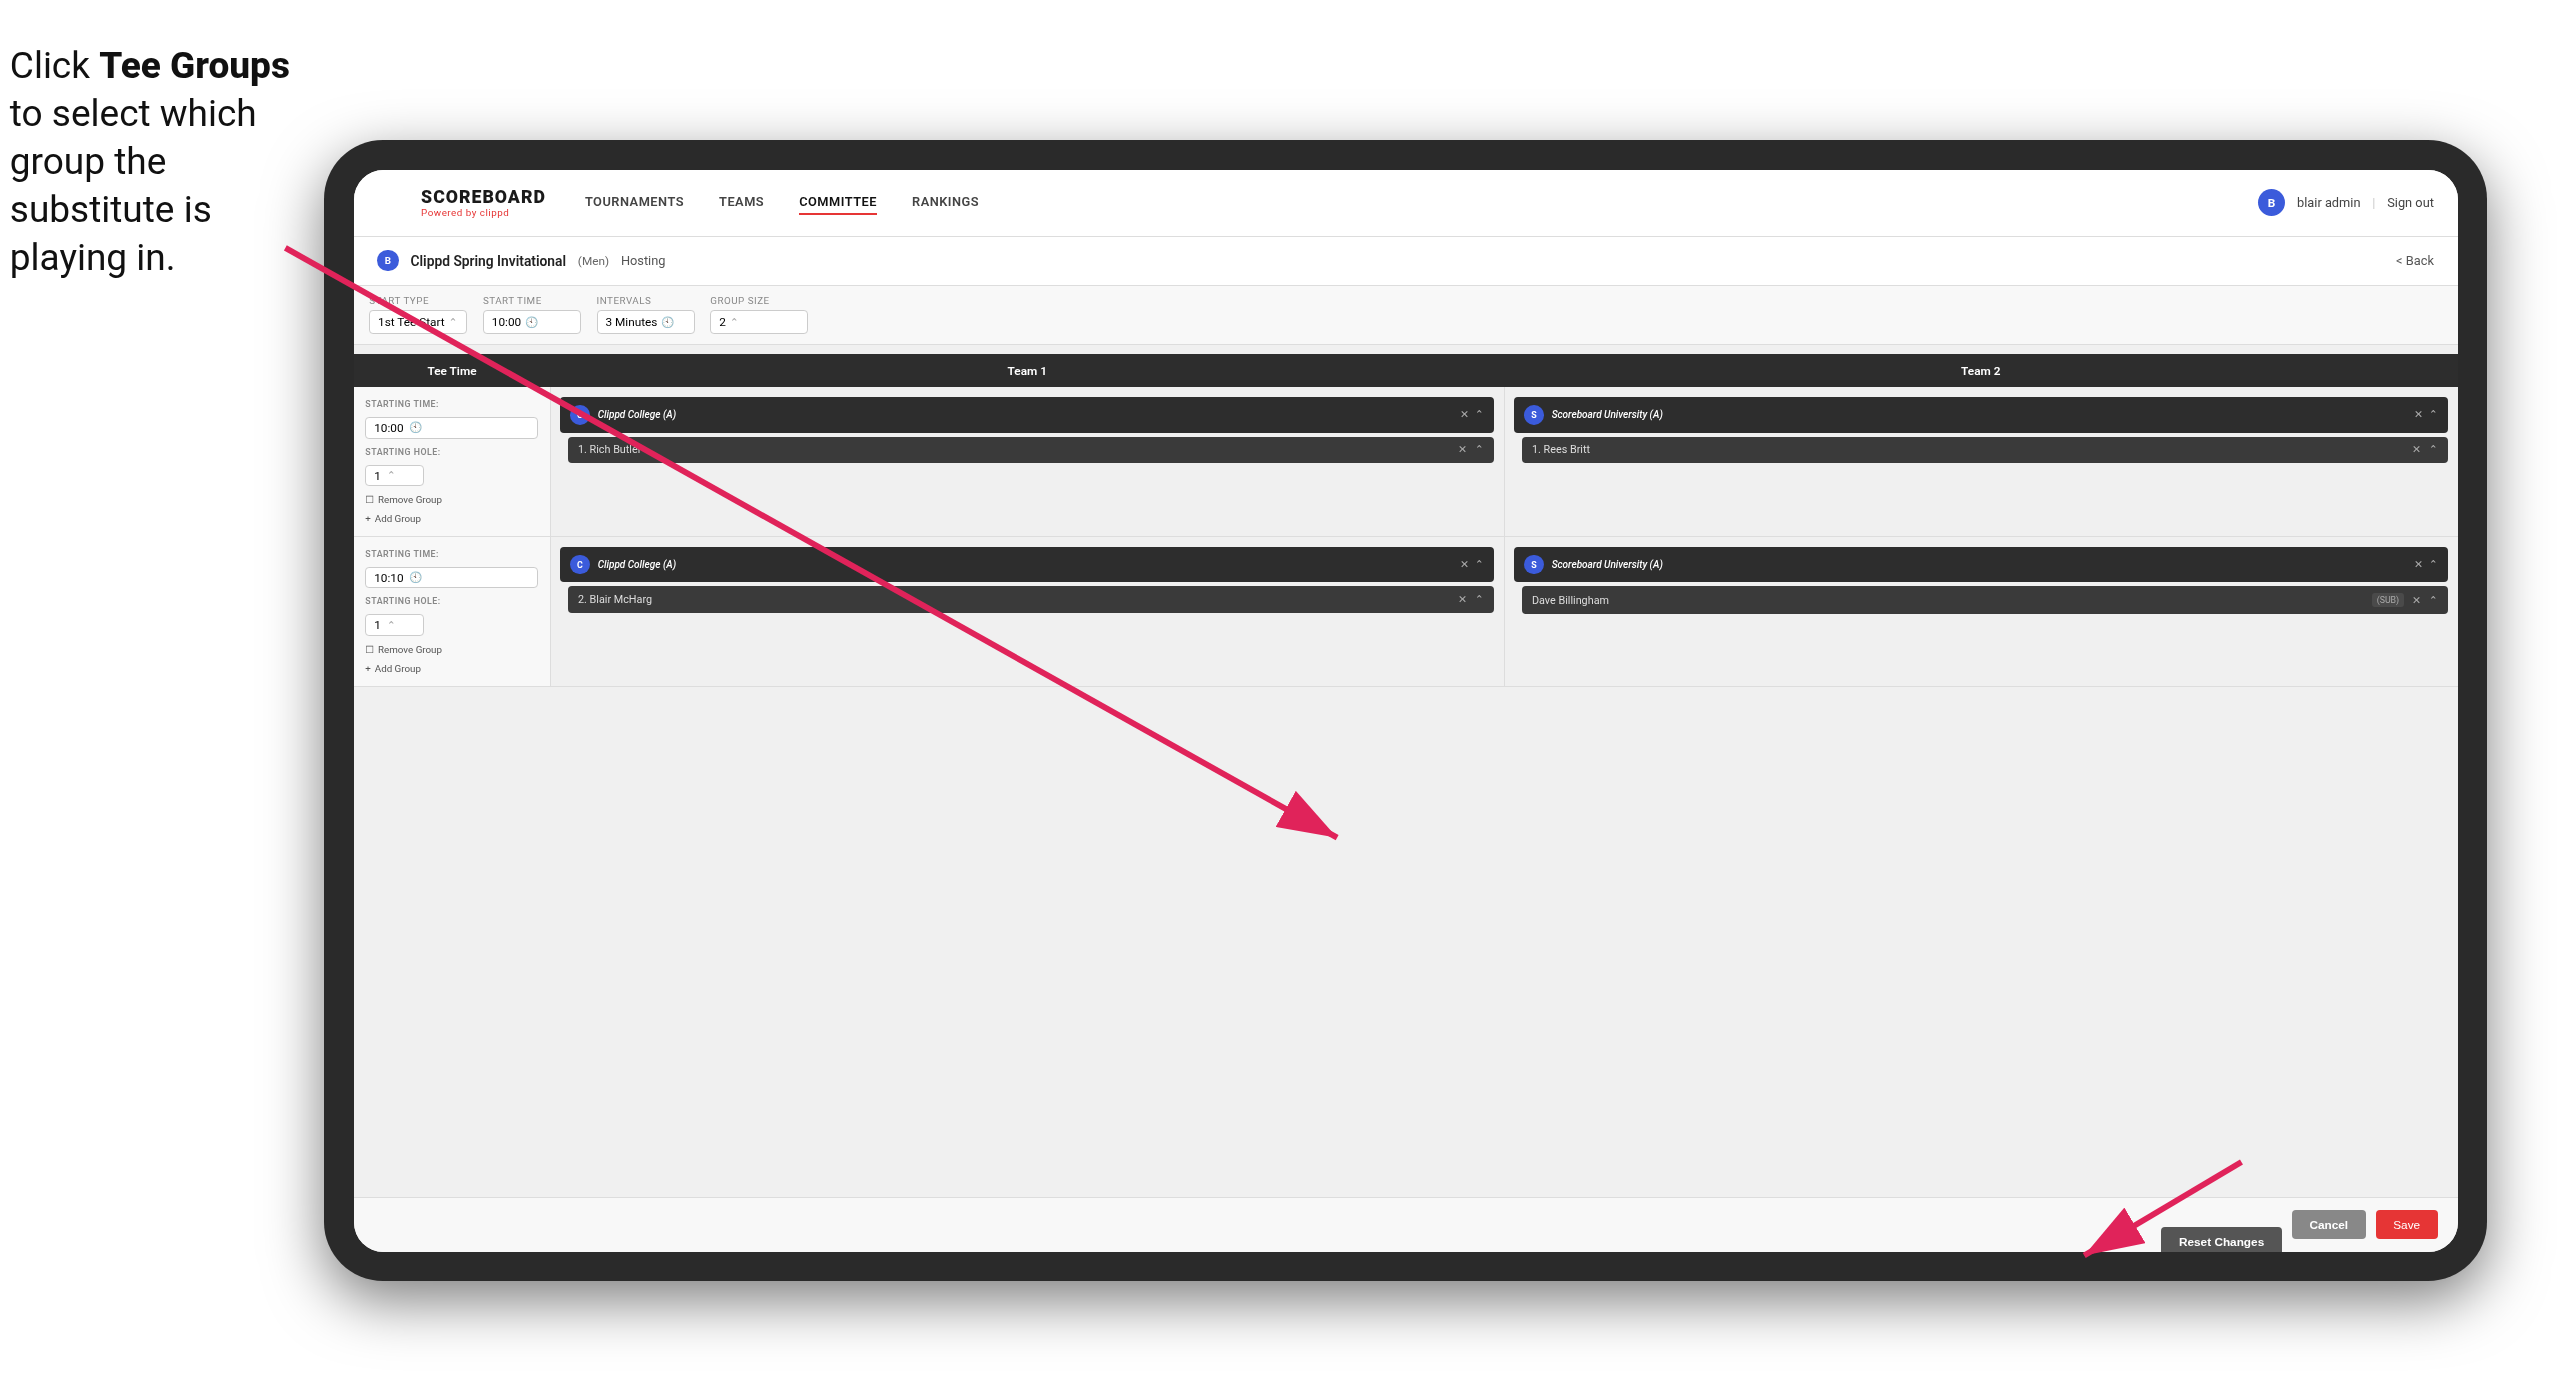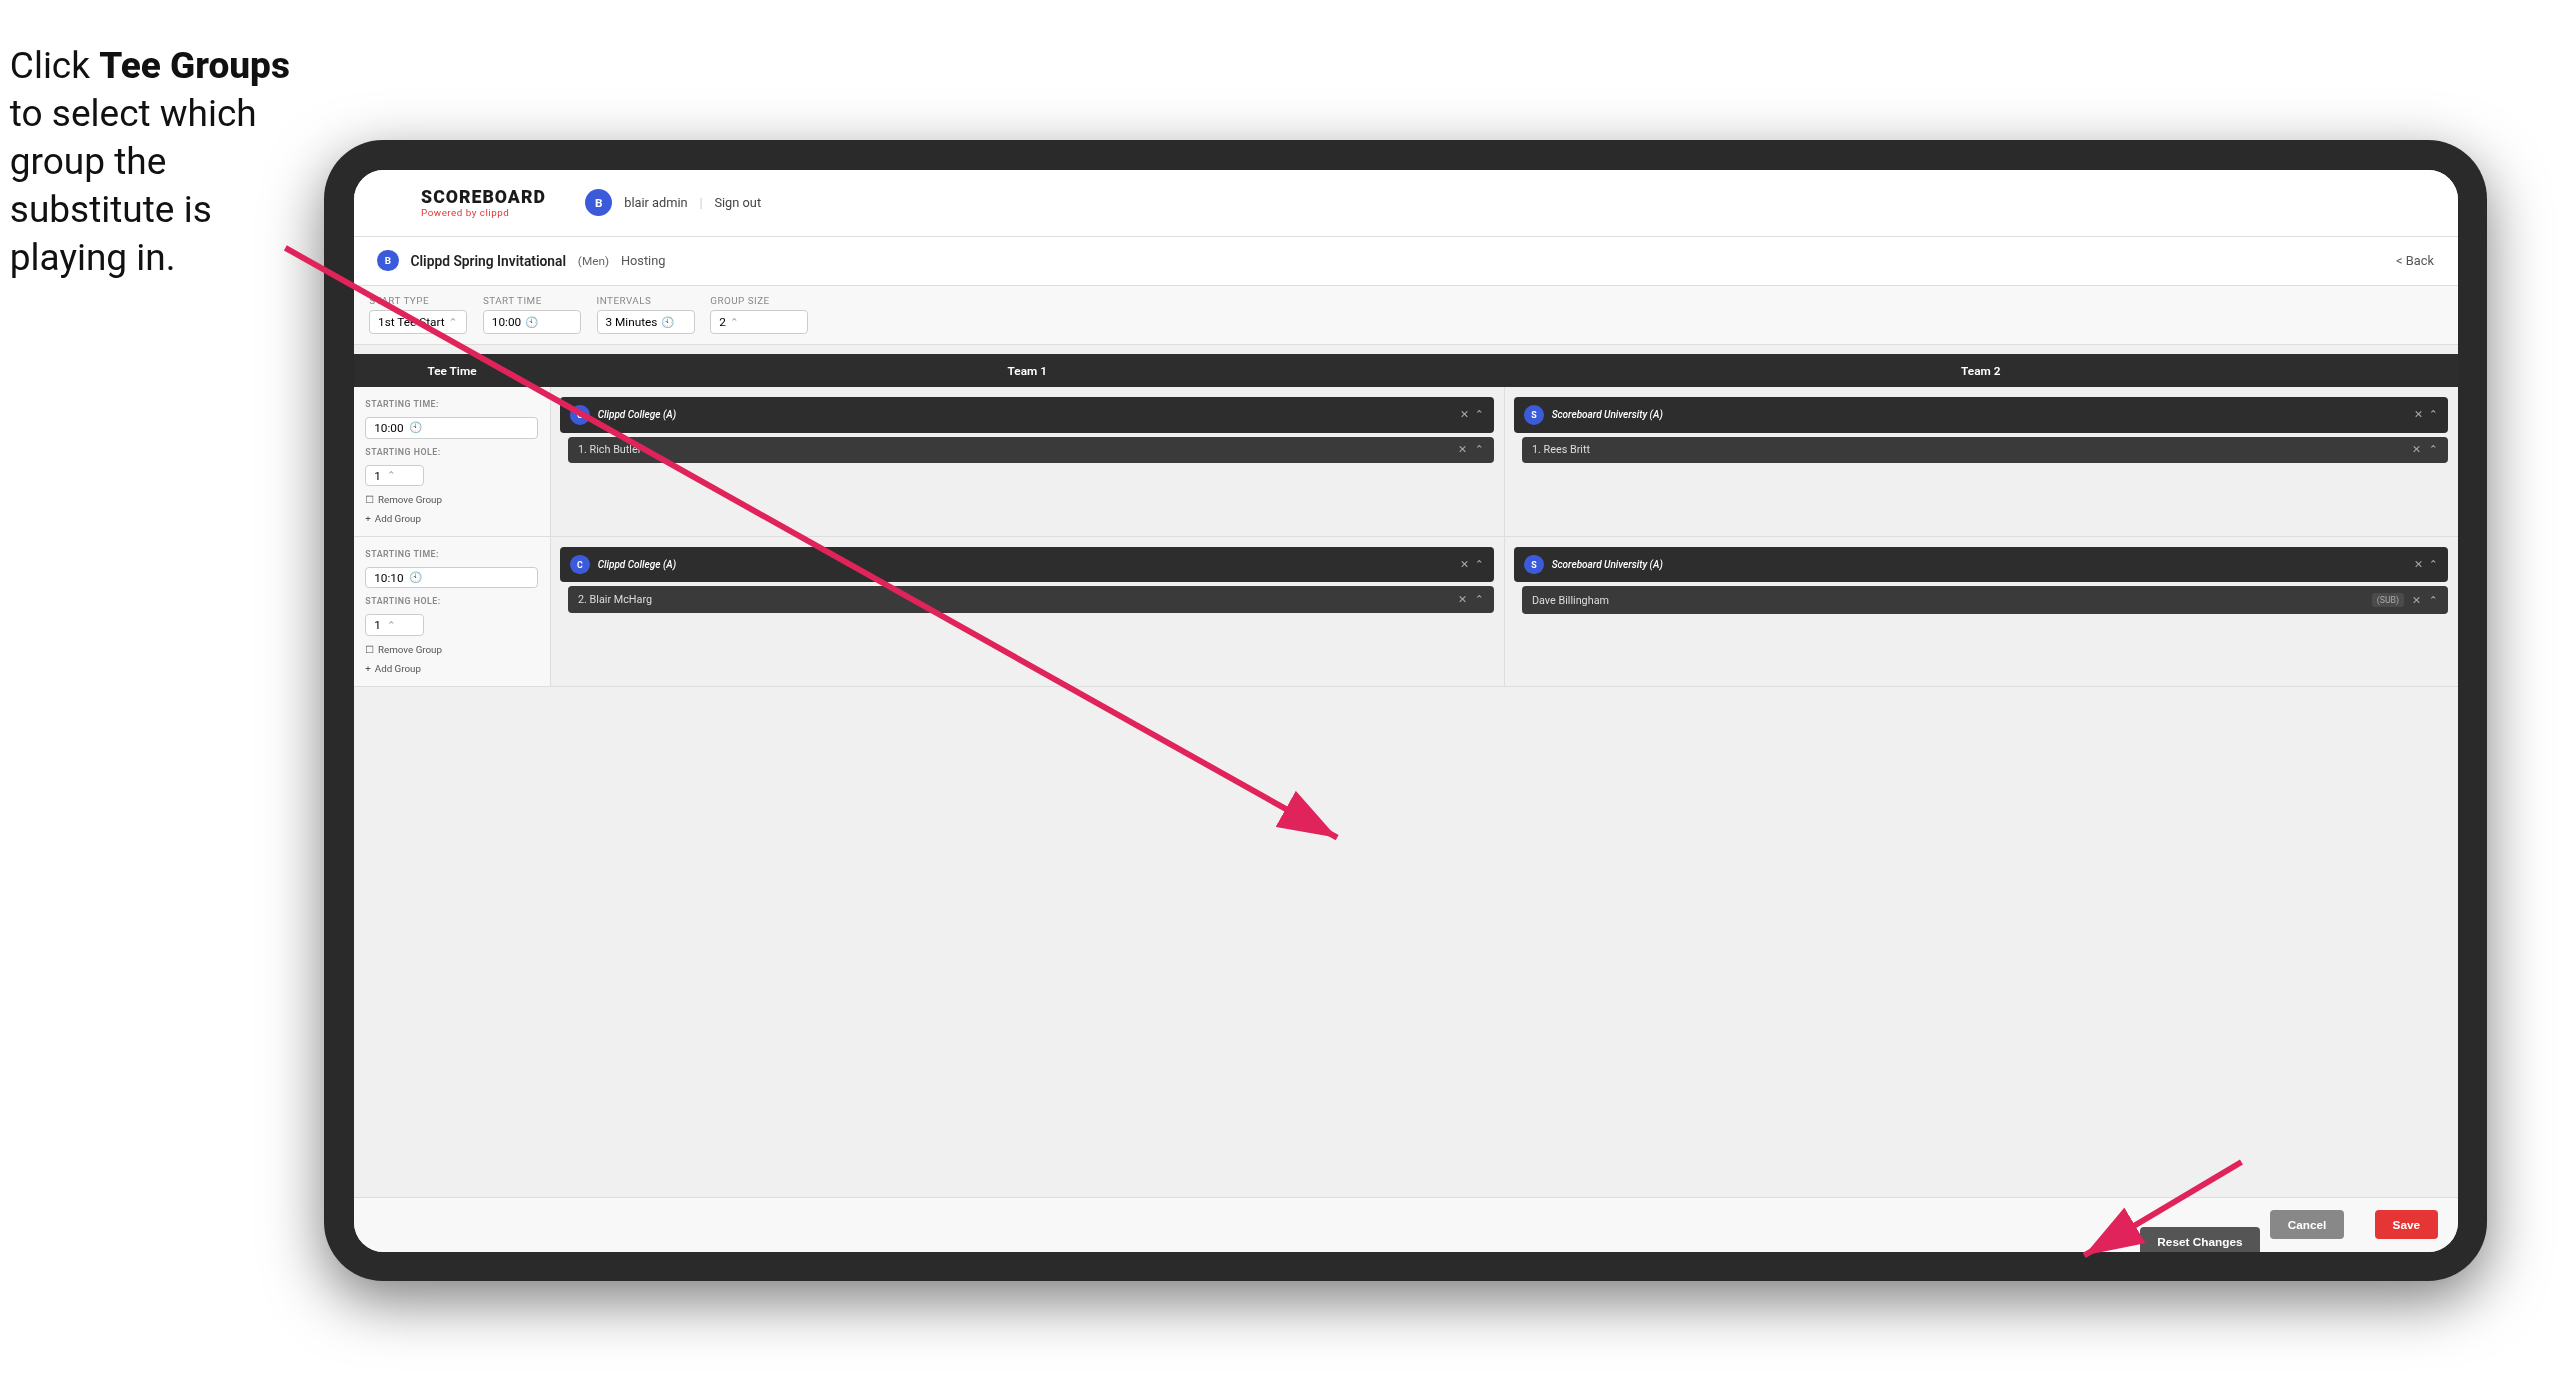--- a/index.html
+++ b/index.html
@@ -413,23 +413,22 @@
       font-weight: 600;
       cursor: pointer;
     }
     .btn-save {
       background: #e63535;
       color: white;
       border: none;
       border-radius: 3.9px;
       padding: 7.9px 17.7px;
       font-size: 11.8px;
-      font-weight: 700;
+      font-weight: 400;
       cursor: pointer;
-      margin-left: 21px;
     }
 
     
     .page-wrapper {
       position: absolute;
       top: 12px; left: 0;
       width: 2080px;
       height: 1385px;
     }
   </style>
@@ -447,20 +446,26 @@
     Click <b>Save.</b>
   </div>
 
   <div class="tablet-frame">
     <div class="tablet-screen">
 
       <div class="navbar">
         <div class="logo-area">
           <span class="logo-scoreboard">SCOREBOARD</span>
           <span class="logo-powered">Powered by clippd</span>
+        </div>
+        <div class="nav-links">
+          <span class="nav-link">TOURNAMENTS</span>
+          <span class="nav-link">TEAMS</span>
+          <span class="nav-link active">COMMITTEE</span>
+          <span class="nav-link">RANKINGS</span>
         </div>
         <div class="nav-user">
           <div class="user-avatar">B</div>
           <span>blair admin</span>
           <span class="nav-separator">|</span>
           <span>Sign out</span>
         </div>
       </div>
 
       <div class="sub-header">

